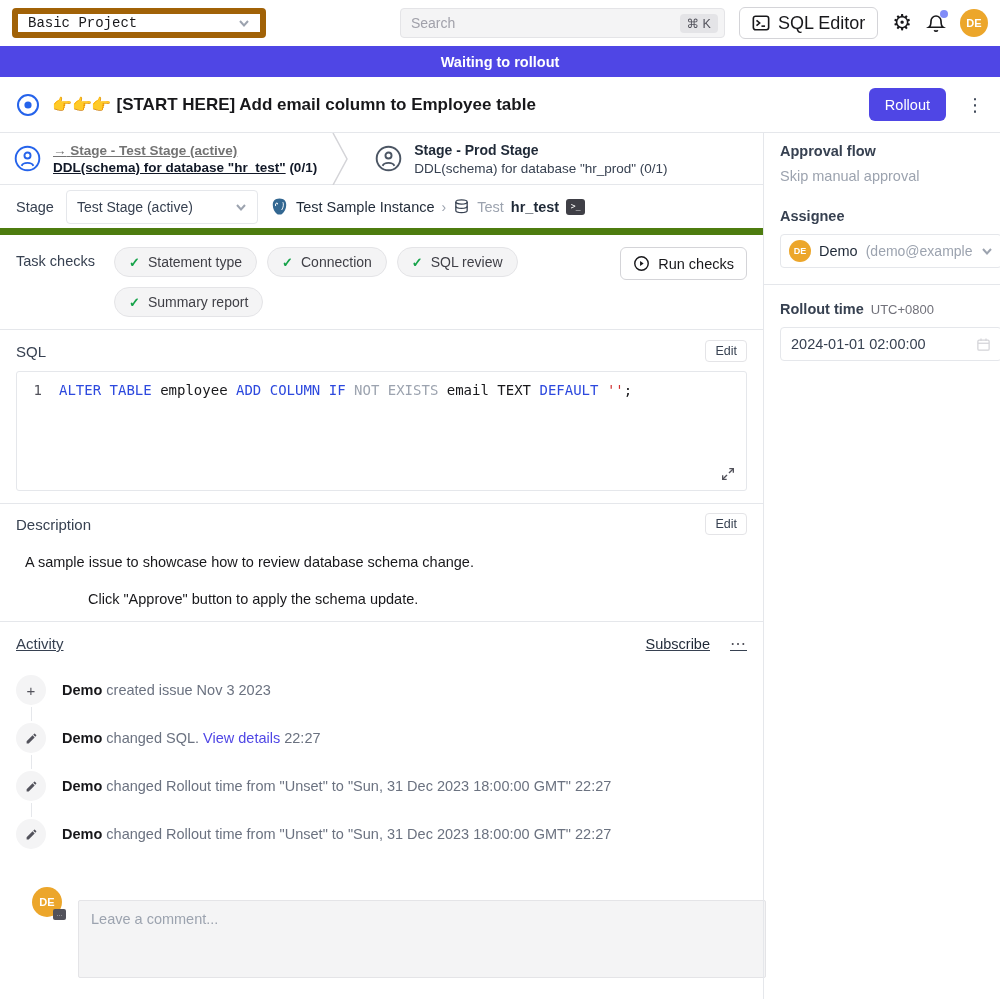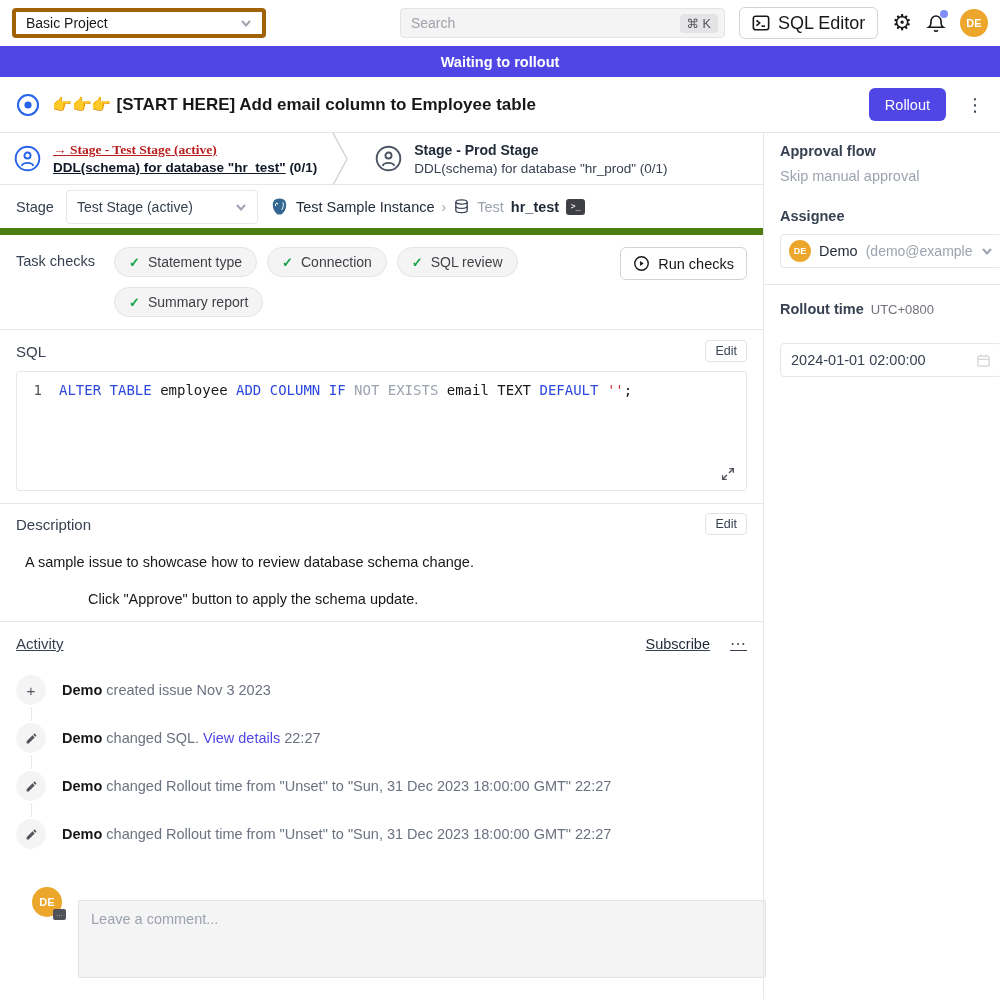--- a/index.html
+++ b/index.html
@@ -1,22 +1,22 @@
 <!DOCTYPE html>
 <html><head>
 <meta charset="utf-8">
 <style>
   * { margin:0; padding:0; box-sizing:border-box; }
   html,body { width:1000px; height:1000px; overflow:hidden; background:#fff;
     font-family:"Liberation Sans", sans-serif; color:#374151; font-size:14px; }
 
   
   .topbar { height:46px; display:flex; align-items:center; padding:0 12px; gap:14px; background:#fff; }
-  .project-select { width:254px; height:30px; border:4px solid #a16207; border-radius:4px;
-    display:flex; align-items:center; justify-content:space-between; padding:0 10px; cursor:pointer; }
+  .project-select { width:254px; height:30px; border:6px solid #a16207; border-radius:4px;
+    display:flex; align-items:center; justify-content:space-between; padding:0 10px; cursor:pointer;font-family:Liberation Mono, monospace; }
   .project-select .val { font-size:14px; color:#18181b; }
   .chev { width:12px; height:12px; stroke:#9ca3af; fill:none; stroke-width:2; }
   .topbar .spacer { flex:1; }
   .searchbox { width:325px; height:30px; background:#f4f4f5; border:1px solid #e4e4e7; border-radius:4px;
     display:flex; align-items:center; padding:0 6px 0 10px; }
   .searchbox input { flex:1; border:none; outline:none; background:transparent; font-size:14px;
     font-family:"Liberation Sans", sans-serif; color:#374151; }
   .searchbox input::placeholder { color:#a1a1aa; }
   .kbd { background:#e4e4e7; border-radius:4px; font-size:12.5px; color:#52525b; padding:2px 7px; }
   .sql-editor-btn { height:32px; border:1px solid #d4d4d8; border-radius:6px; background:#fff;
@@ -41,21 +41,21 @@
 
   
   .page-body { display:flex; height:866px; }
   .main { width:763px; }
   .sidebar { flex:1; border-left:1px solid #e5e7eb; padding:10px 14px 0 16px; }
 
   
   .stage-strip { height:52px; display:flex; align-items:stretch; border-bottom:1px solid #e5e7eb; }
   .stage-card { display:flex; align-items:center; gap:12px; padding:0 14px; cursor:pointer; }
   .stage-lines { display:flex; flex-direction:column; gap:2px; }
-  .stage-active .l1 { font-size:13.5px; font-weight:700; color:#b91c1c; text-decoration:underline;font-family:Liberation Serif, serif; }
+  .stage-active .l1 { font-size:13.5px; font-weight:700; color:#737373; text-decoration:underline; }
   .stage-active .l2 { font-size:13.5px; font-weight:700; color:#111827; }
   .stage-active .l2 .u { text-decoration:underline; }
   .stage-inactive .l1 { font-size:14px; font-weight:600; color:#1f2937; }
   .stage-inactive .l2 { font-size:13.5px; color:#374151; margin-top:1px; }
   .stage-sep { align-self:stretch; }
 
   
   .selector-row { height:50px; display:flex; align-items:center; padding:0 16px; gap:12px; border-bottom:7px solid #4d7c0f; }
   .selector-row .lbl { font-size:14.5px; color:#374151; }
   .stage-select { width:192px; height:34px; border:1px solid #e5e7eb; border-radius:4px; background:#fff;
@@ -138,21 +138,21 @@
   .sb-assignee-label { margin-top:24px; }
   .assignee-select { margin-top:10px; height:34px; border:1px solid #e5e7eb; border-radius:4px;
     display:flex; align-items:center; gap:8px; padding:0 8px; cursor:pointer; }
   .assignee-select .av { width:22px; height:22px; border-radius:50%; background:#eca62b; color:#fff;
     font-size:9px; font-weight:700; display:flex; align-items:center; justify-content:center; flex:none; }
   .assignee-select .nm { font-size:14.5px; color:#1f2937; white-space:nowrap; }
   .assignee-select .em { font-size:14px; color:#9ca3af; white-space:nowrap; overflow:hidden; flex:1; }
   .sb-divider { border:none; border-top:1px solid #e5e7eb; margin:16px -14px 0 -16px; }
   .sb-rollout { margin-top:16px; display:flex; align-items:baseline; gap:7px; }
   .sb-tz { font-size:13px; color:#71717a; }
-  .rollout-input { margin-top:26px; height:34px; border:1px solid #e5e7eb; border-radius:4px;
+  .rollout-input { margin-top:10px; height:34px; border:1px solid #e5e7eb; border-radius:4px;
     display:flex; align-items:center; justify-content:space-between; padding:0 10px; cursor:pointer; }
   .rollout-input .val { font-size:14.5px; color:#374151; }
 
   svg.ic { display:block; }
 </style>
 </head>
 <body>
 
 <div class="topbar">
   <div class="project-select">

